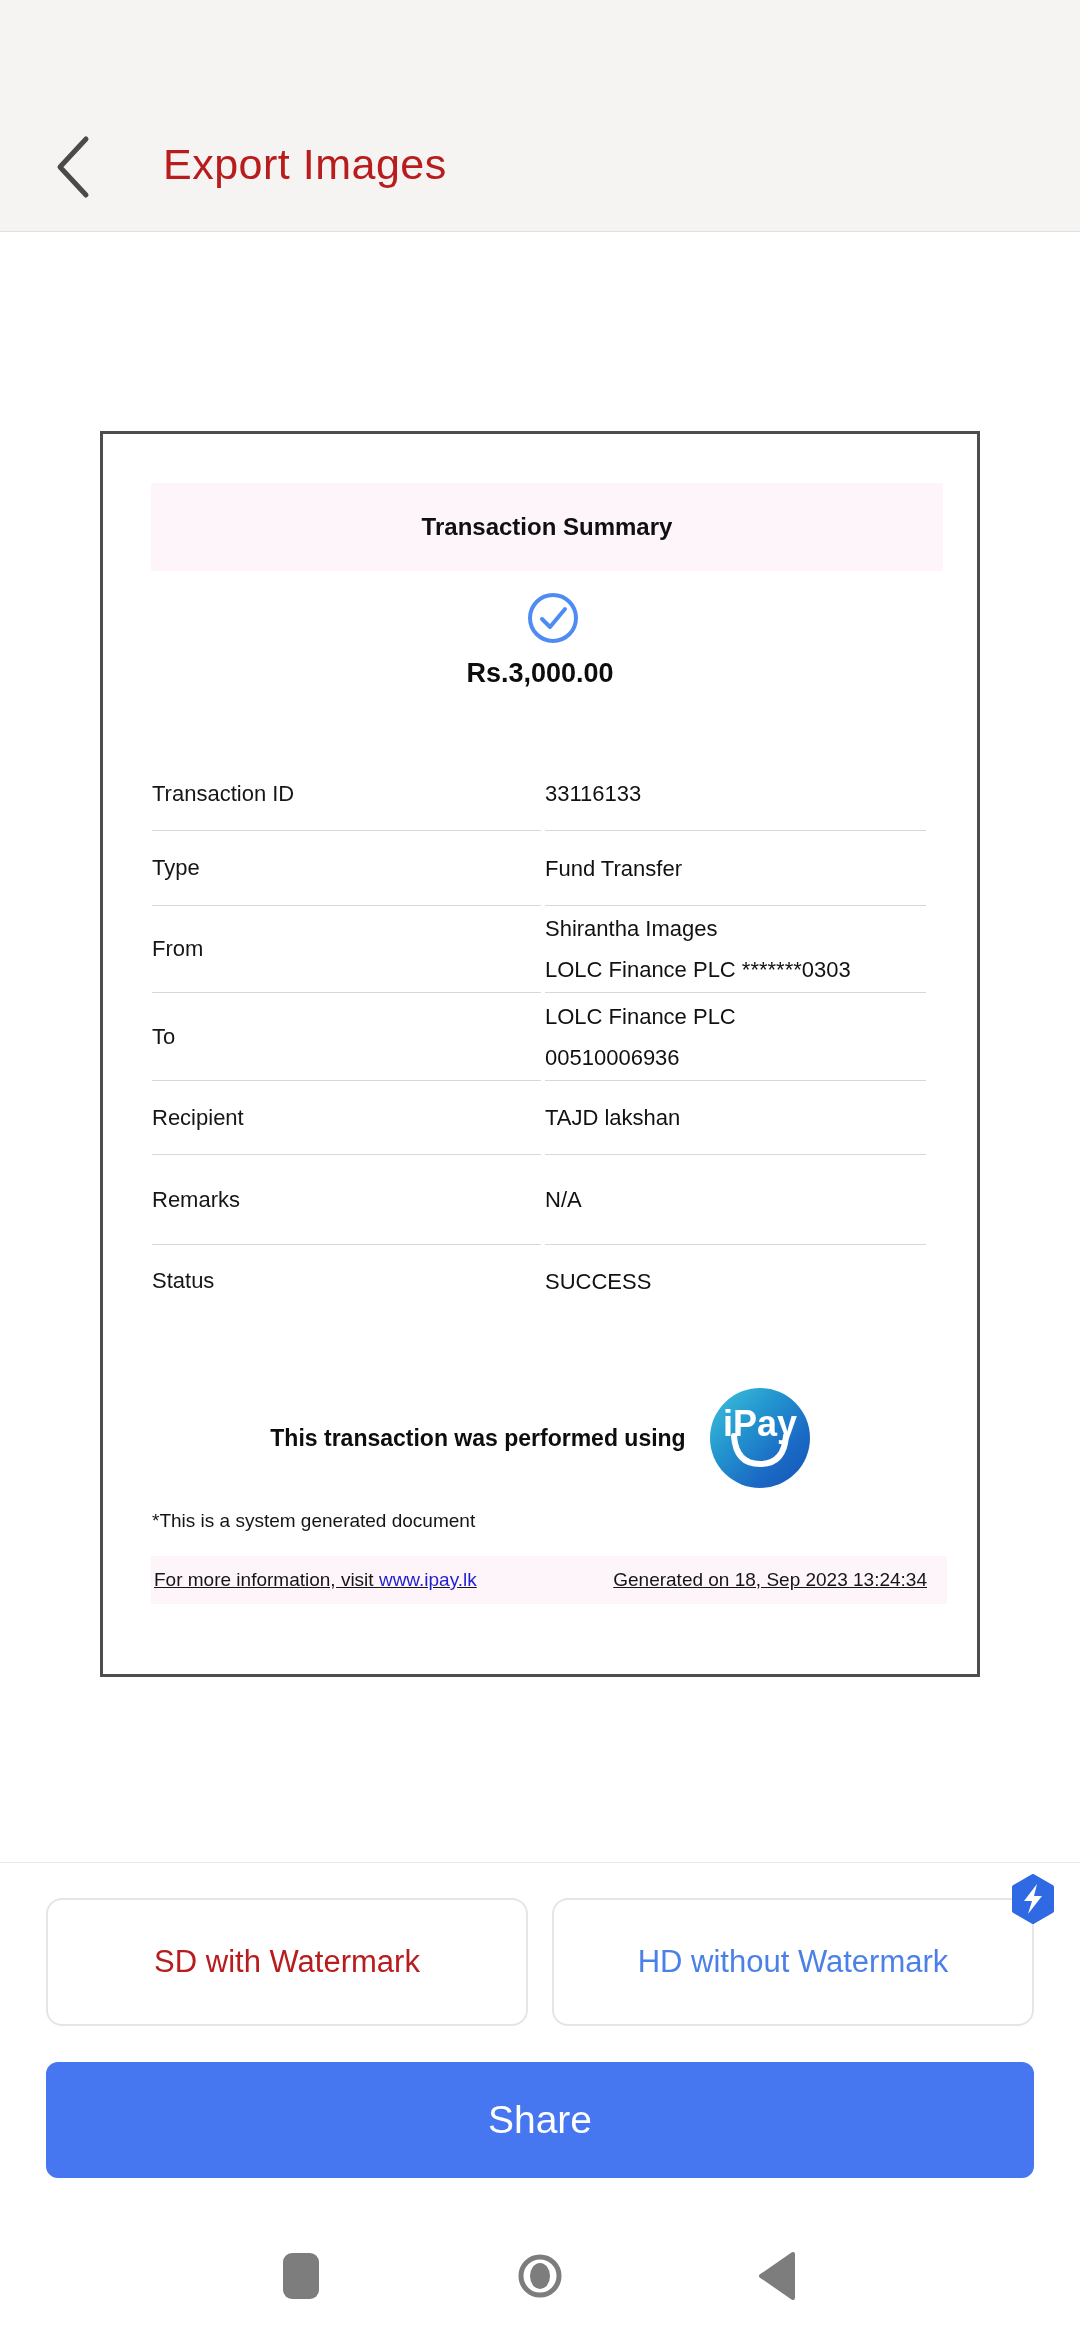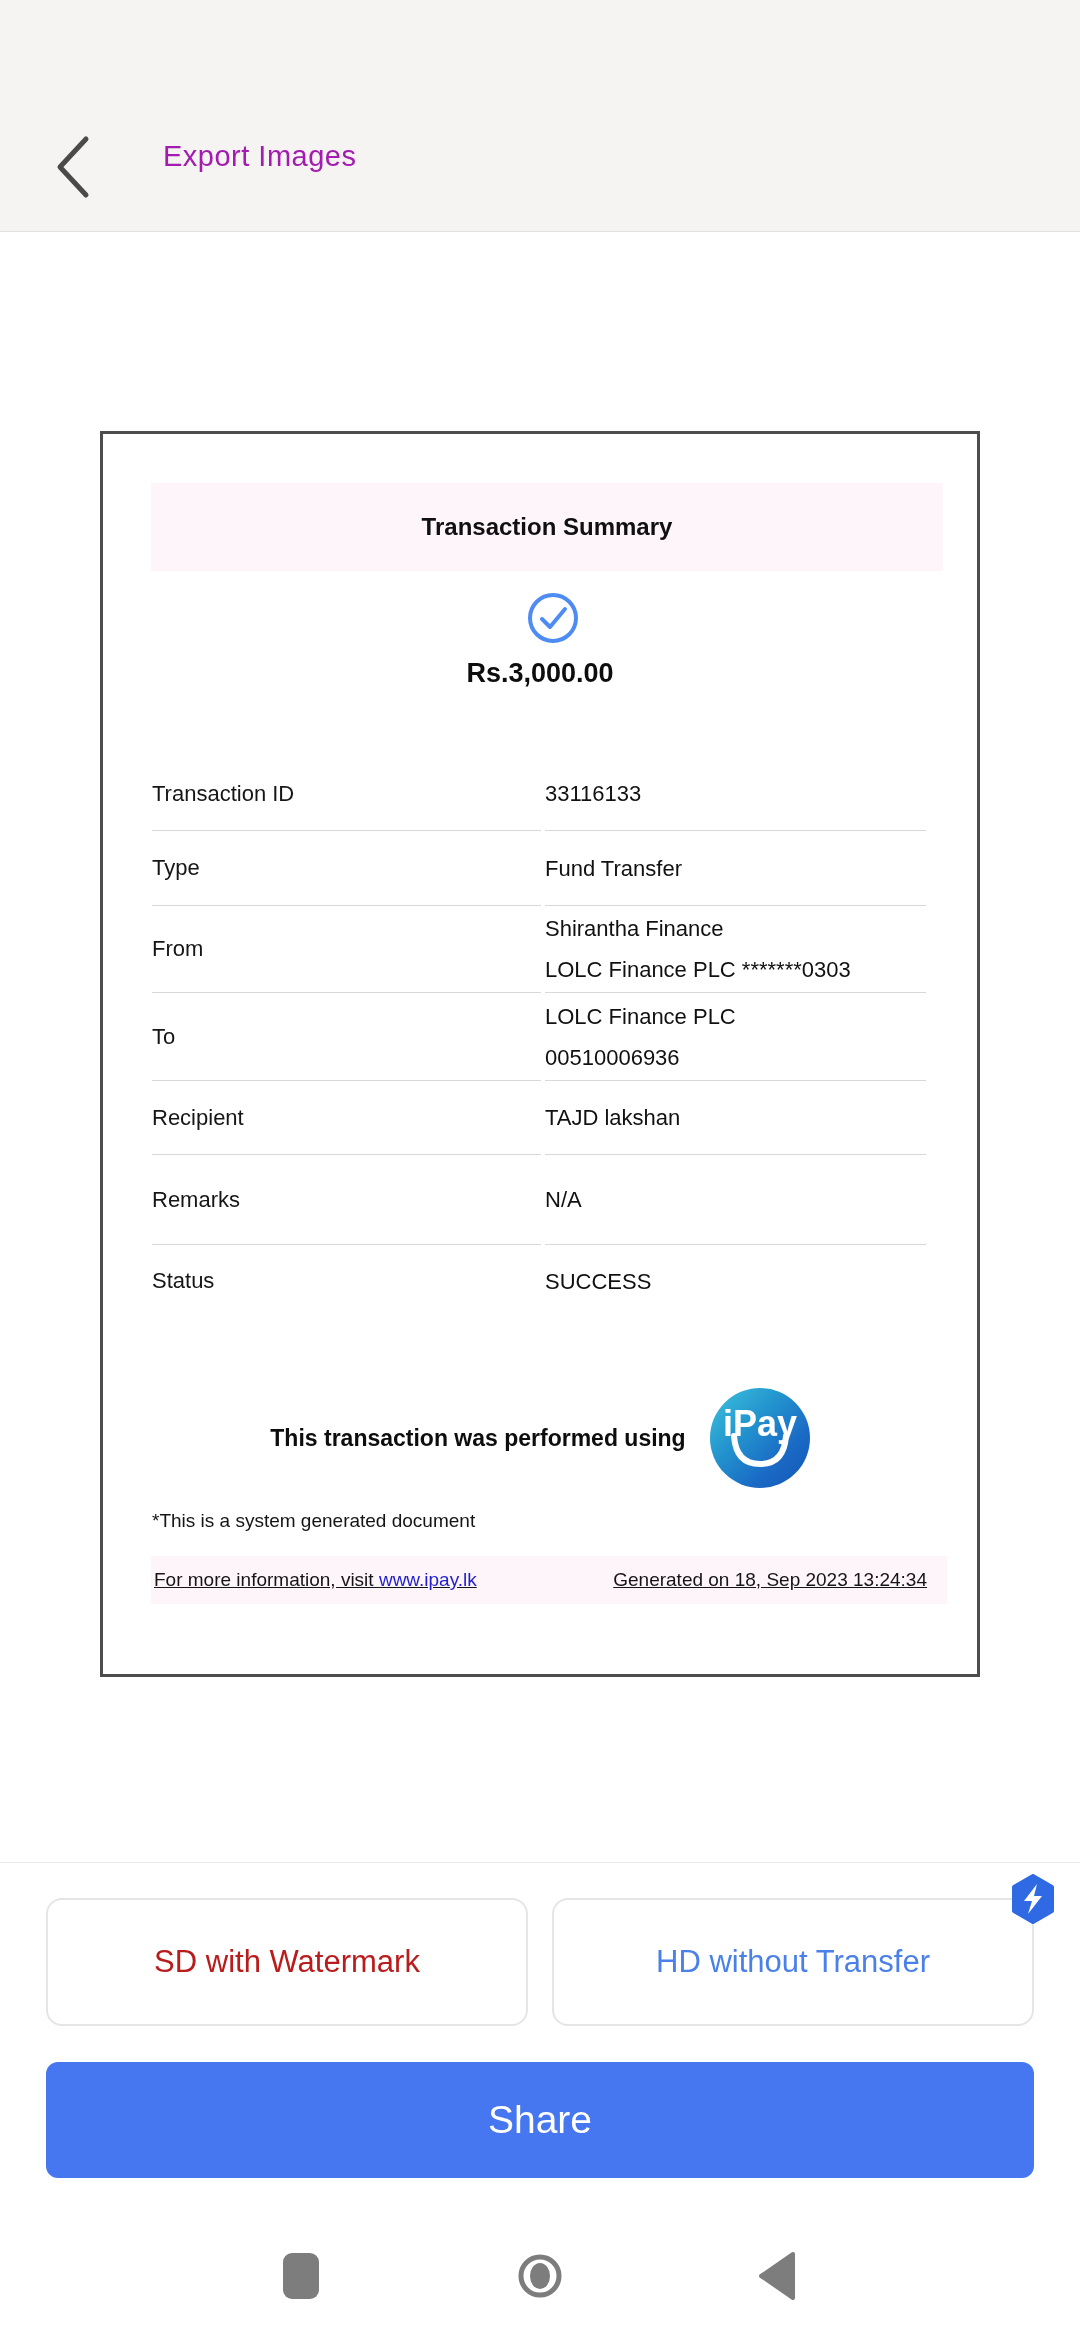--- a/index.html
+++ b/index.html
@@ -9,21 +9,21 @@
     font-family:"Liberation Sans", sans-serif; color:#141414; overflow:hidden;
   }
 
   
   .appbar {
     position:absolute; left:0; top:0; width:1080px; height:232px;
     background:#f5f4f2; border-bottom:1px solid #e2dfdd;
   }
   .back-btn { position:absolute; left:52px; top:134px; width:44px; height:66px; cursor:pointer; }
   .appbar-title {
-    position:absolute; left:163px; top:140px; font-size:29px; letter-spacing:0.5px; color:#a21caf;
+    position:absolute; left:163px; top:140px; font-size:43px; letter-spacing:0.5px; color:#b91c1c;
   }
 
   
   .card {
     position:absolute; left:100px; top:431px; width:880px; height:1246px;
     background:#ffffff; border:3px solid #4d4d4d;
   }
   .band {
     position:absolute; left:48px; top:49px; width:792px; height:88px;
     background:#fdf5fa; display:flex; align-items:center; justify-content:center;
@@ -125,21 +125,21 @@
       </div>
       <div class="rrow h75">
         <div class="lbl">Type</div>
         <div class="val">
             <div class="line">Fund Transfer</div>
           </div>
       </div>
       <div class="rrow h87">
         <div class="lbl">From</div>
         <div class="val">
-          <div class="line">Shirantha Finance</div>
+          <div class="line">Shirantha Images</div>
           <div class="line">LOLC Finance PLC *******0303</div>
         </div>
       </div>
       <div class="rrow h88">
         <div class="lbl">To</div>
         <div class="val">
           <div class="line">LOLC Finance PLC</div>
           <div class="line">00510006936</div>
         </div>
       </div>
@@ -183,21 +183,21 @@
     </div>
   </div>
 
   <div class="sheet-divider"></div>
 
   <div class="option-btn option-sd">
     <span>SD with Watermark</span>
   </div>
 
   <div class="option-btn option-hd">
-    <span>HD without Transfer</span>
+    <span>HD without Watermark</span>
   </div>
 
   <div class="hd-badge">
     <svg width="46" height="50" viewBox="0 0 46 50">
       <polygon points="23,2 42,13 42,37 23,48 4,37 4,13" fill="#2f6ae4" stroke="#2f6ae4" stroke-width="4" stroke-linejoin="round"></polygon>
       <path d="M 27 10 L 14 27 L 22 27 L 18 40 L 32 22 L 24 22 Z" fill="#ffffff"></path>
     </svg>
   </div>
 
   <div class="share-btn">

